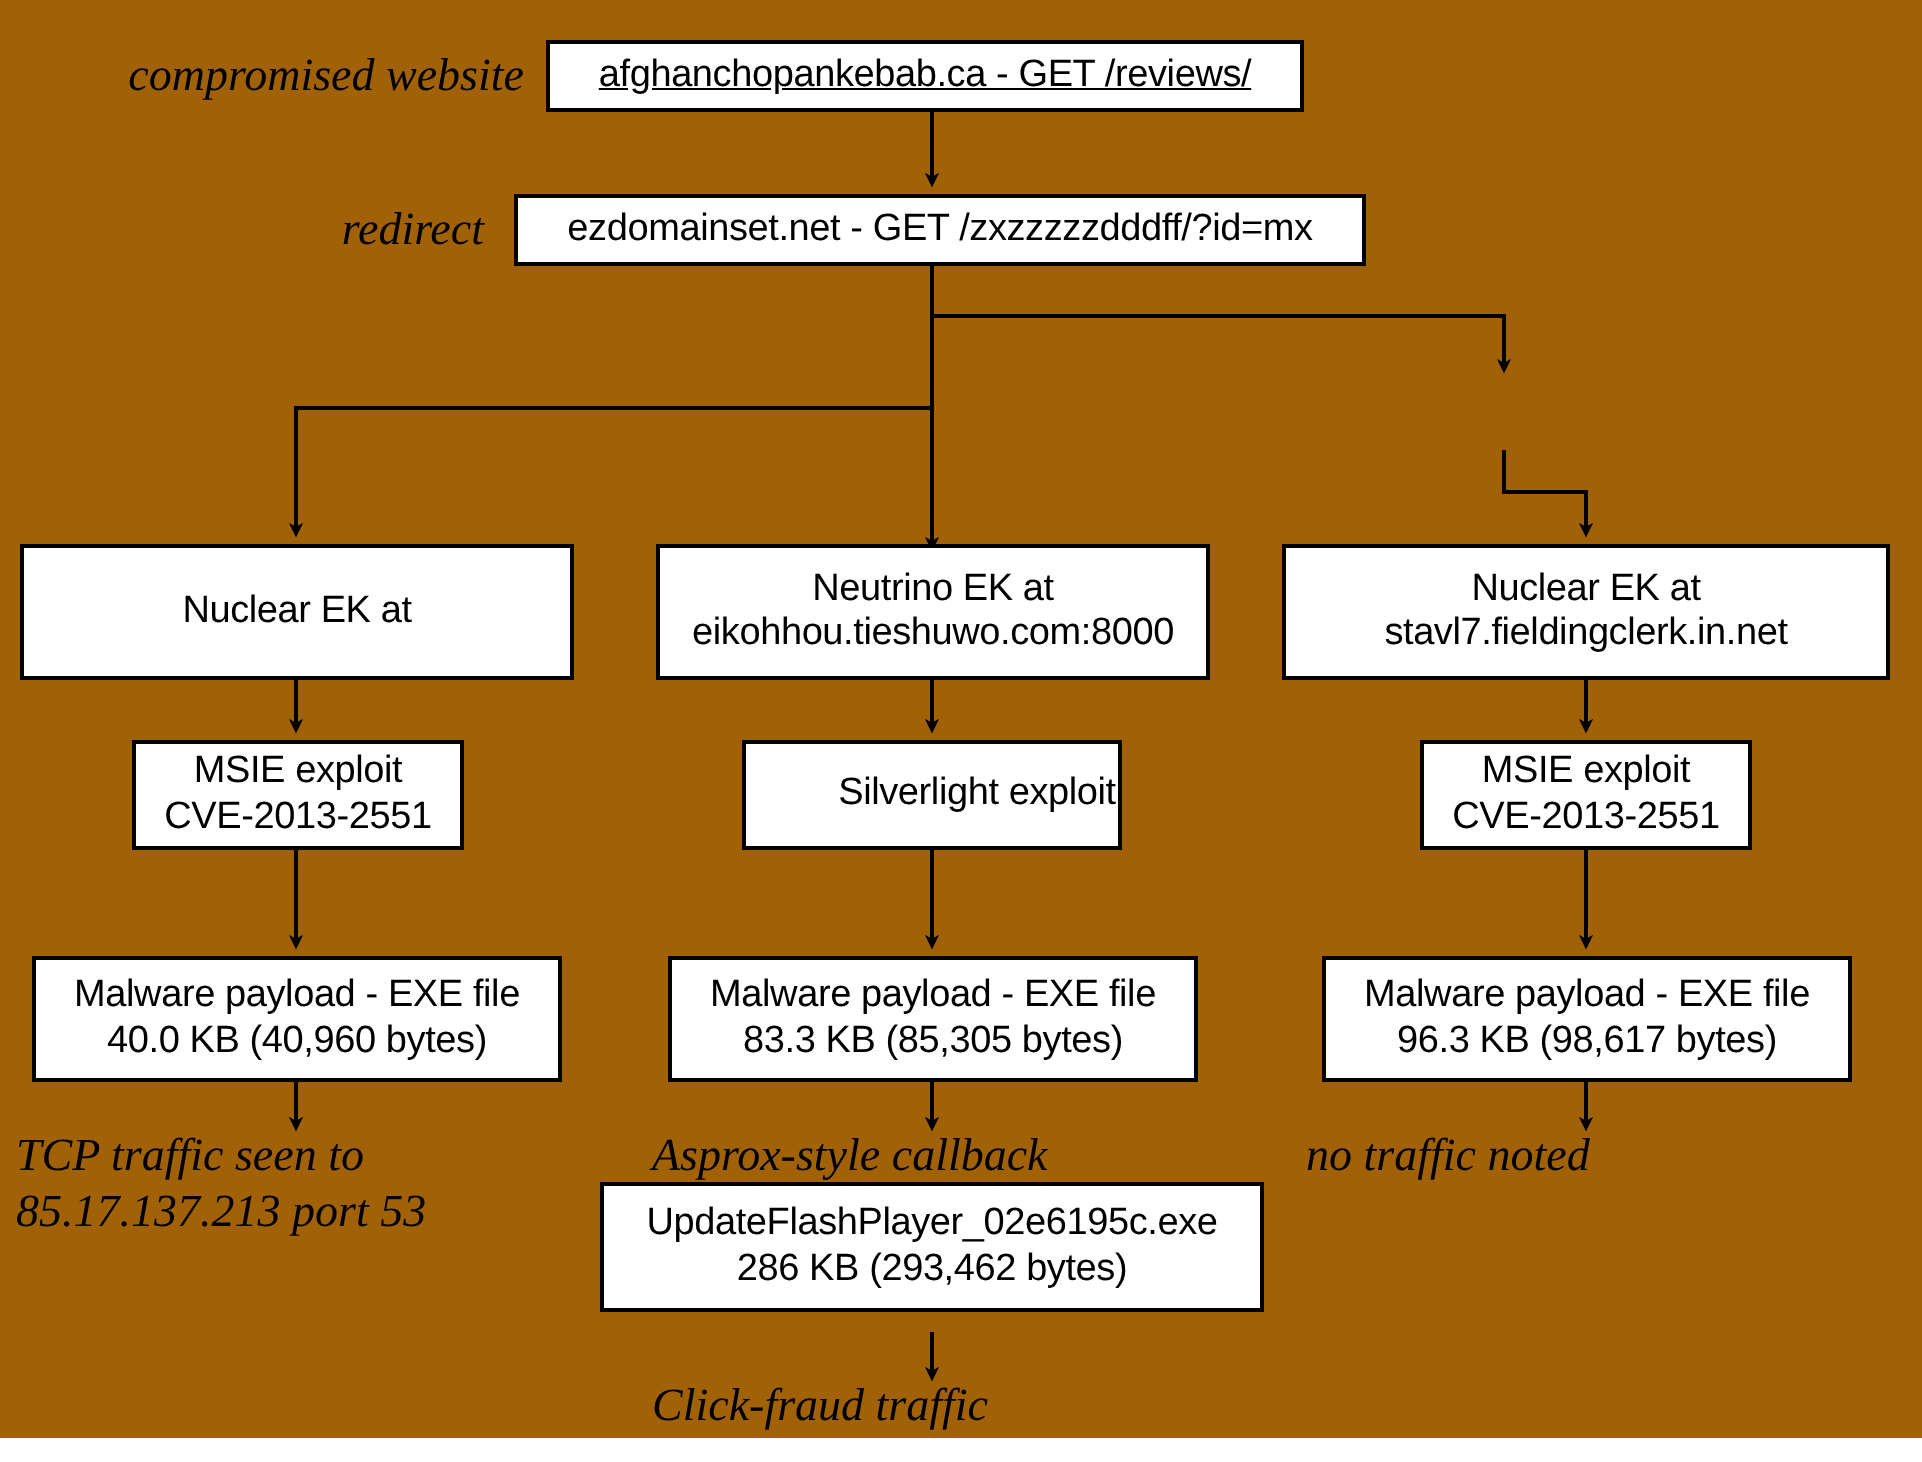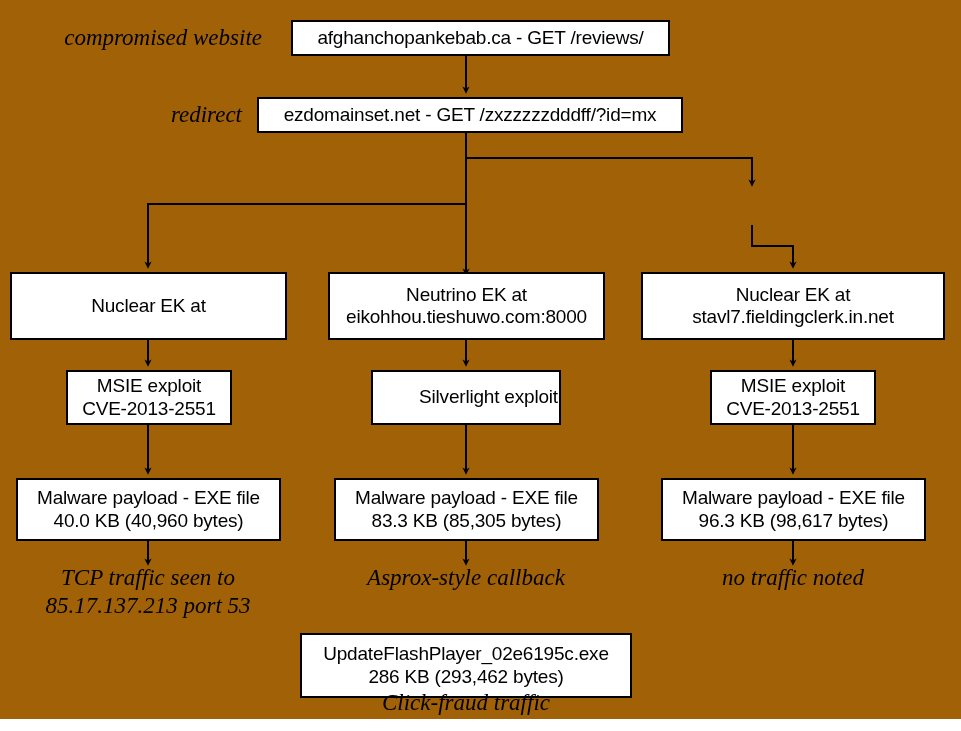--- a/index.html
+++ b/index.html
@@ -44,21 +44,21 @@
     display: block;
   }
   .caption {
     position: absolute;
     font-family: "Liberation Serif", serif;
     font-style: italic;
     font-size: 23px;
     line-height: 1.22;
     color: #000000;
     white-space: nowrap;
-    text-align: center;
+    text-align: left;
   }
   .caption.left-label {
     text-align: right;
   }
   .caption .ln {
     display: block;
   }
 </style>
 </head>
 <body>
@@ -94,21 +94,21 @@
     <path d="M466,541 L466,562" stroke="#000000" stroke-width="2" fill="none" marker-end="url(#arrowhead)"></path>
     <path d="M793,541 L793,562" stroke="#000000" stroke-width="2" fill="none" marker-end="url(#arrowhead)"></path>
 
     <path d="M466,666 L466,687" stroke="#000000" stroke-width="2" fill="none" marker-end="url(#arrowhead)"></path>
   </svg>
 
   <div class="caption left-label" style="left:34px; top:24px; width:228px;">
     <span class="ln">compromised website</span>
   </div>
 
-  <div class="node" style="left:291px; top:20px; width:379px; height:36px;">
+  <div class="node" style="left:273px; top:20px; width:379px; height:36px;text-decoration:underline;">
     <span class="ln">afghanchopankebab.ca - GET /reviews/</span>
   </div>
 
   <div class="caption left-label" style="left:34px; top:101px; width:208px;">
     <span class="ln">redirect</span>
   </div>
 
   <div class="node" style="left:257px; top:97px; width:426px; height:36px;">
     <span class="ln">ezdomainset.net - GET /zxzzzzzdddff/?id=mx</span>
   </div>
@@ -163,21 +163,21 @@
   </div>
 
   <div class="caption" style="left:653px; top:564px; width:280px;">
     <span class="ln">no traffic noted</span>
   </div>
 
   <div class="caption" style="left:326px; top:564px; width:280px;">
     <span class="ln">Asprox-style callback</span>
   </div>
 
-  <div class="node" style="left:300px; top:633px; width:332px; height:65px;">
+  <div class="node" style="left:300px; top:591px; width:332px; height:65px;">
     <span class="ln">UpdateFlashPlayer_02e6195c.exe</span>
     <span class="ln">286 KB (293,462  bytes)</span>
   </div>
 
   <div class="caption" style="left:326px; top:689px; width:280px;">
     <span class="ln">Click-fraud traffic</span>
   </div>
 
 </div>
 

